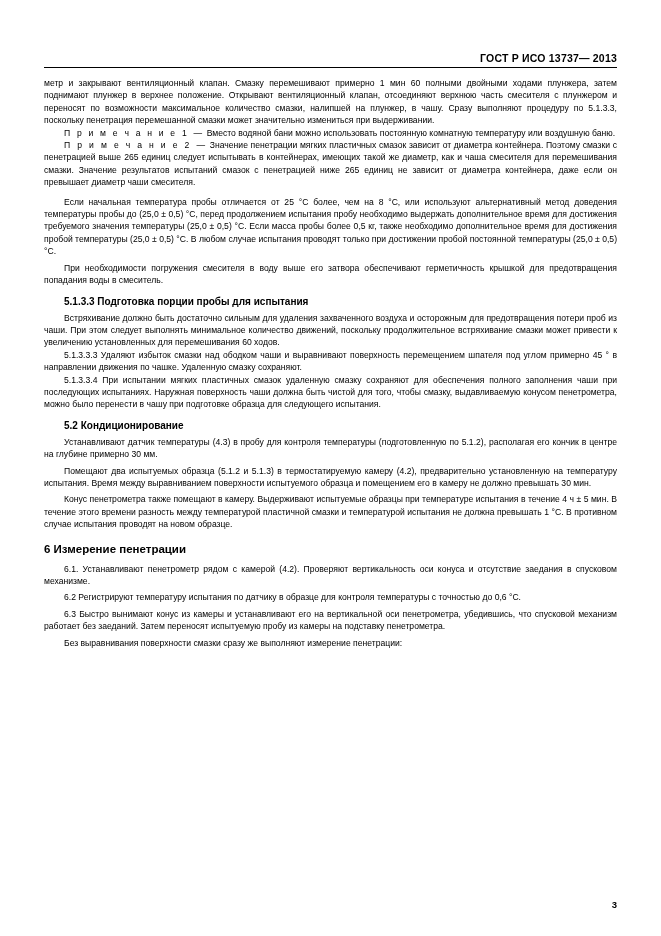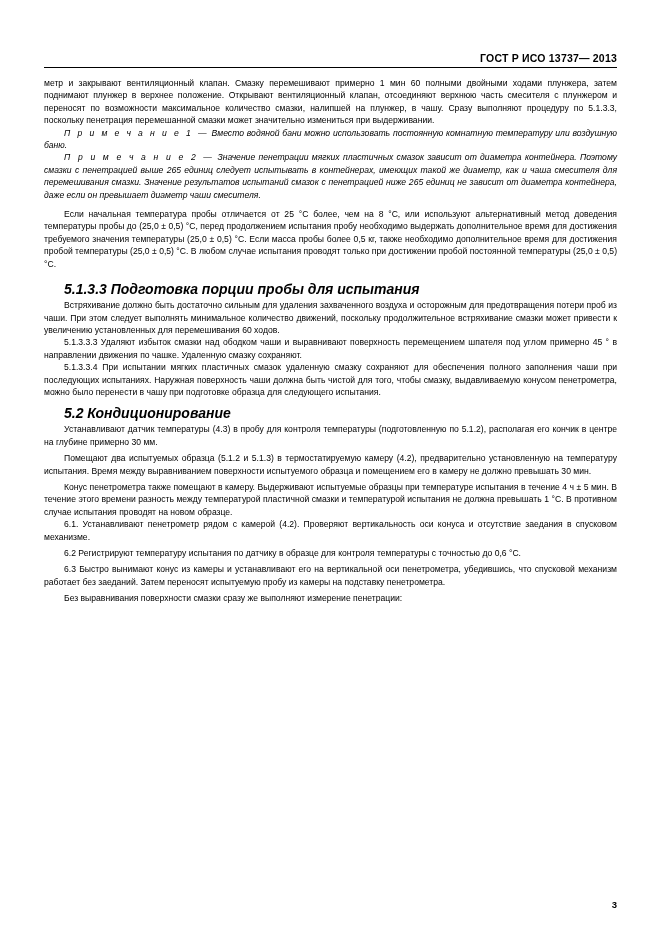--- a/index.html
+++ b/index.html
@@ -37,31 +37,29 @@
     font-size: 8.6px;
     line-height: 12.4px;
     text-align: justify;
     text-justify: inter-word;
   }
   p.ind {
     text-indent: 20px;
   }
   p.note {
     text-indent: 20px;
-    font-style: italic;
   }
   .sp {
     letter-spacing: 2.2px;
   }
   h2.sec {
     margin: 9px 0 4px 20px;
-    font-size: 14px;
+    font-size: 10px;
     font-weight: bold;
     line-height: 12px;
-    font-style: italic;
   }
   h2.sec.noind {
     margin-left: 20px;
   }
   h1.bigsec {
     margin: 11px 0 7px 0;
     font-size: 11.5px;
     font-weight: bold;
     line-height: 14px;
   }
@@ -92,20 +90,21 @@
   <p class="note"><span class="sp">П р и м е ч а н и е  1 —</span><span> Вместо водяной бани можно использовать постоянную комнатную температуру или воздушную баню.</span></p>
 
   <p class="note"><span class="sp">П р и м е ч а н и е  2 —</span><span> Значение пенетрации мягких пластичных смазок зависит от диаметра контейнера. Поэтому смазки с пенетрацией выше 265 единиц следует испытывать в контейнерах, имеющих такой же диаметр, как и чаша смесителя для перемешивания смазки. Значение результатов испытаний смазок с пенетрацией ниже 265 единиц не зависит от диаметра контейнера, даже если он превышает диаметр чаши смесителя.</span></p>
 
   <div class="gap"></div>
 
   <p class="ind">Если начальная температура пробы отличается от 25 °С более, чем на 8 °С, или используют альтернативный метод доведения температуры пробы до (25,0 ± 0,5) °С, перед продолжением испытания пробу необходимо выдержать дополнительное время для достижения требуемого значения температуры (25,0 ± 0,5) °С. Если масса пробы более 0,5 кг, также необходимо дополнительное время для достижения пробой температуры (25,0 ± 0,5) °С. В любом случае испытания проводят только при достижении пробой постоянной температуры (25,0 ± 0,5) °С.</p>
 
   <div class="gap-s"></div>
 
+  <p class="ind">При необходимости погружения смесителя в воду выше его затвора обеспечивают герметичность крышкой для предотвращения попадания воды в смеситель.</p>
 
   <h2 class="sec">5.1.3.3 Подготовка порции пробы для испытания</h2>
 
 
 
   <p class="ind">Встряхивание должно быть достаточно сильным для удаления захваченного воздуха и осторожным для предотвращения потери проб из чаши. При этом следует выполнять минимальное количество движений, поскольку продолжительное встряхивание смазки может привести к увеличению установленных для перемешивания 60 ходов.</p>
 
   <p class="ind">5.1.3.3.3 Удаляют избыток смазки над ободком чаши и выравнивают поверхность перемещением шпателя под углом примерно 45 ° в направлении движения по чашке. Удаленную смазку сохраняют.</p>
 
   <p class="ind">5.1.3.3.4 При испытании мягких пластичных смазок удаленную смазку сохраняют для обеспечения полного заполнения чаши при последующих испытаниях. Наружная поверхность чаши должна быть чистой для того, чтобы смазку, выдавливаемую конусом пенетрометра, можно было перенести в чашу при подготовке образца для следующего испытания.</p>
@@ -115,20 +114,21 @@
   <p class="ind">Устанавливают датчик температуры (4.3) в пробу для контроля температуры (подготовленную по 5.1.2), располагая его кончик в центре на глубине примерно 30 мм.</p>
 
   <div class="gap-s"></div>
 
   <p class="ind">Помещают два испытуемых образца (5.1.2 и 5.1.3) в термостатируемую камеру (4.2), предварительно установленную на температуру испытания. Время между выравниванием поверхности испытуемого образца и помещением его в камеру не должно превышать 30 мин.</p>
 
   <div class="gap-s"></div>
 
   <p class="ind">Конус пенетрометра также помещают в камеру. Выдерживают испытуемые образцы при температуре испытания в течение 4 ч ± 5 мин. В течение этого времени разность между температурой пластичной смазки и температурой испытания не должна превышать 1 °С. В противном случае испытания проводят на новом образце.</p>
 
+  <h1 class="bigsec">6 Измерение пенетрации</h1>
 
   <p class="ind">6.1. Устанавливают пенетрометр рядом с камерой (4.2). Проверяют вертикальность оси конуса и отсутствие заедания в спусковом механизме.</p>
 
   <div class="gap-s"></div>
 
   <p class="ind">6.2 Регистрируют температуру испытания по датчику в образце для контроля температуры с точностью до 0,6 °С.</p>
 
   <div class="gap-s"></div>
 
   <p class="ind">6.3 Быстро вынимают конус из камеры и устанавливают его на вертикальной оси пенетрометра, убедившись, что спусковой механизм работает без заеданий. Затем переносят испытуемую пробу из камеры на подставку пенетрометра.</p>

